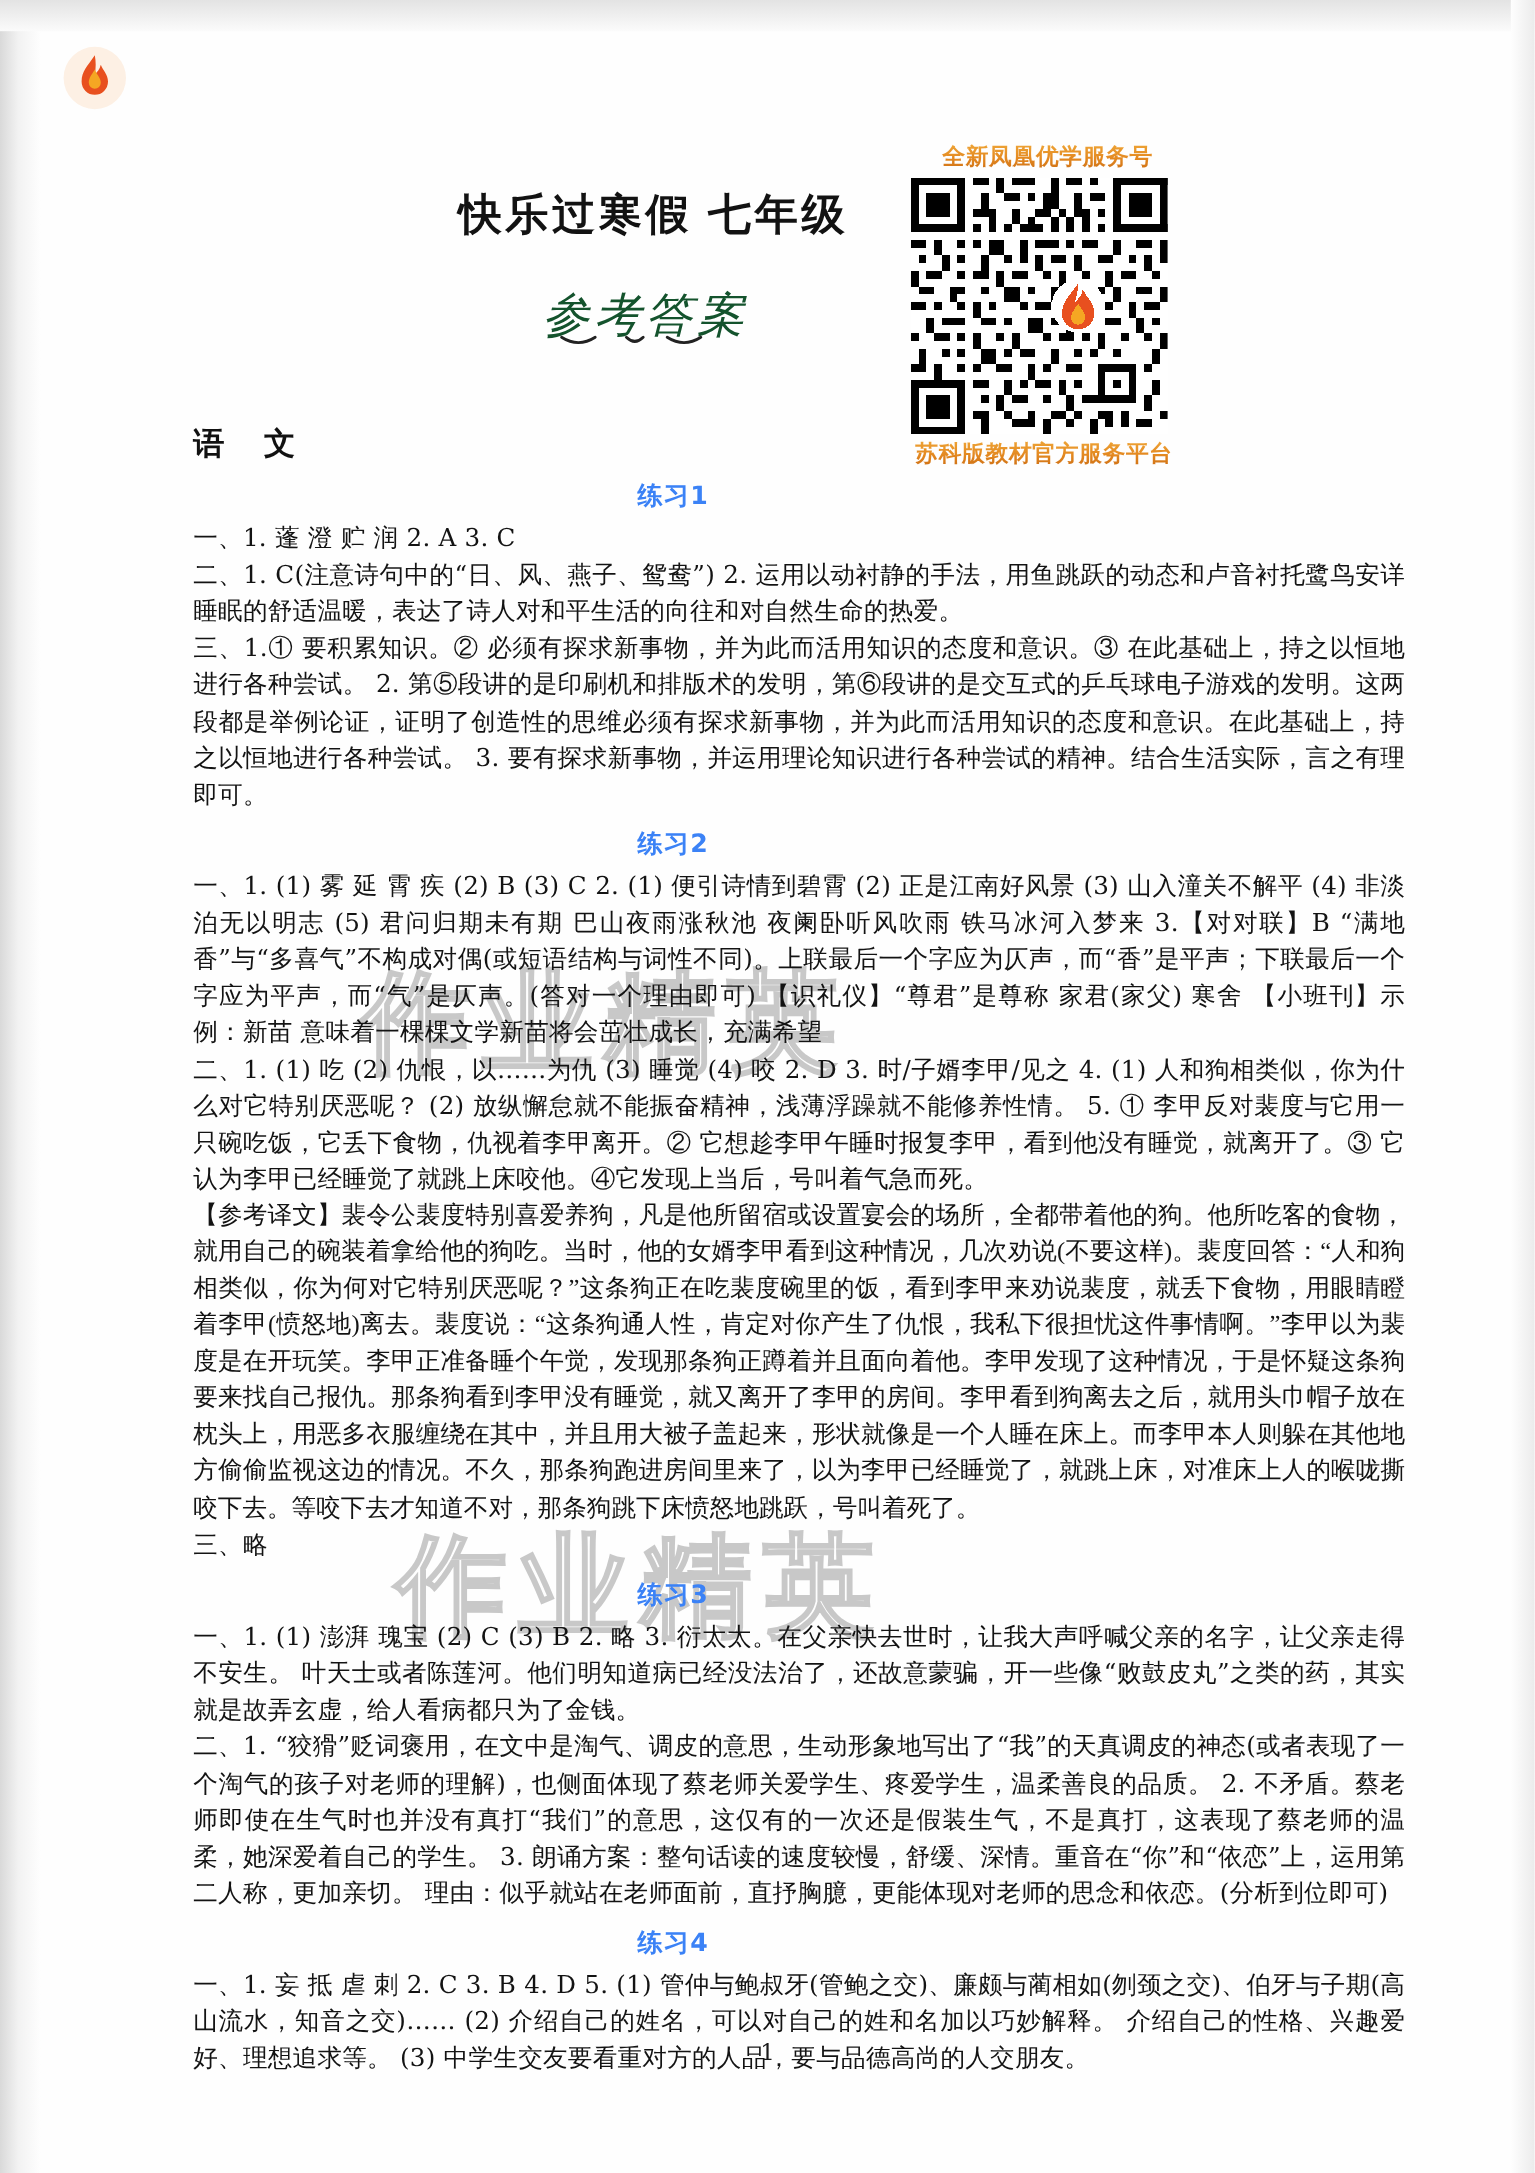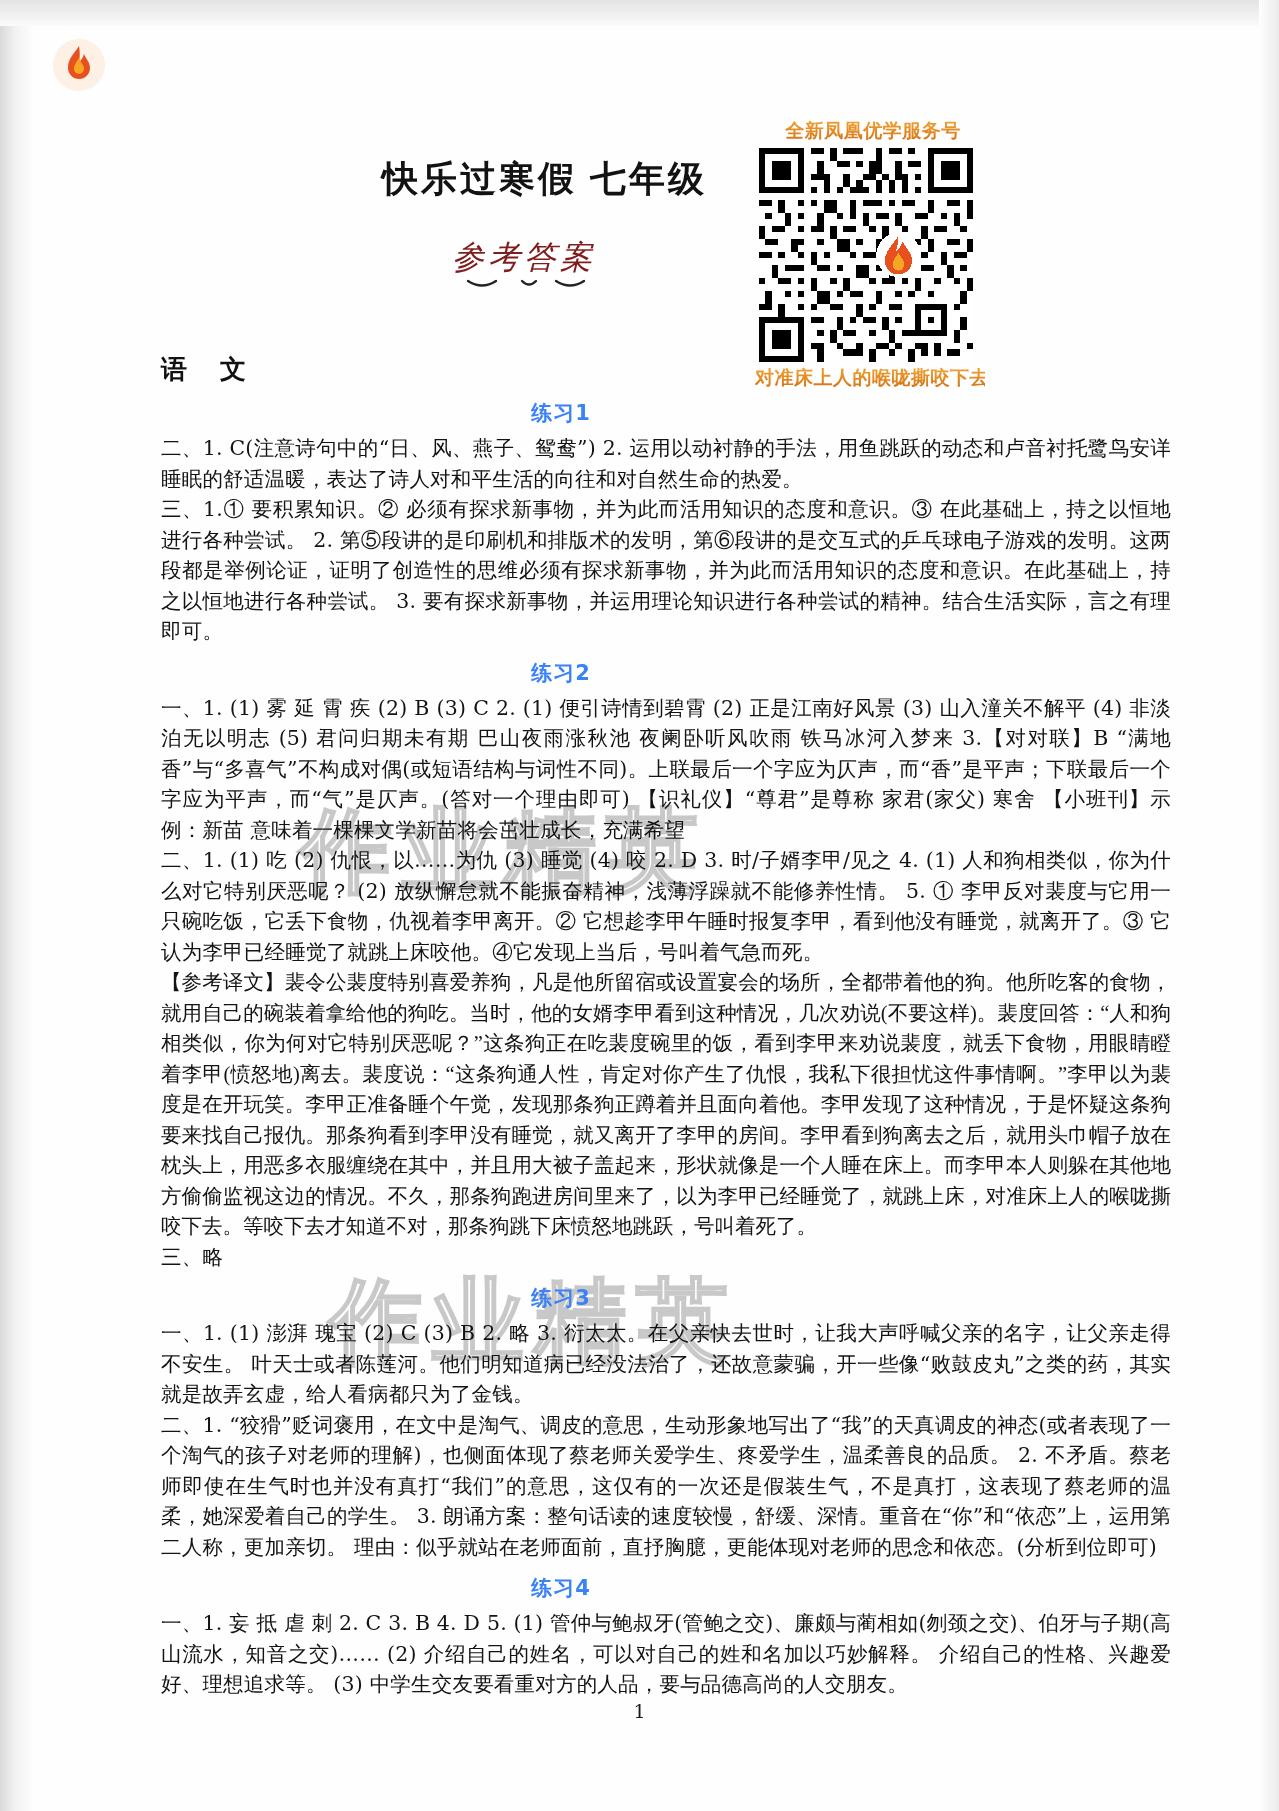--- a/index.html
+++ b/index.html
@@ -91,24 +91,24 @@
     font-size: 36px;
     font-weight: 600;
     letter-spacing: 3px;
     color: #121212;
     white-space: nowrap;
   }
   #doc-subtitle {
     position: absolute;
     left: 452px; top: 236px;
     font-family: "DejaVu Serif", "Liberation Serif", serif;
-    font-size: 32px;
+    font-size: 39px;
     font-weight: 500;
     letter-spacing: 4px;
-    color: #7f1d1d;
+    color: #14532d;
     font-style: italic;
     white-space: nowrap;
   }
   #doc-subtitle-swash {
     position: absolute;
     left: 466px; top: 278px;
     width: 140px; height: 16px;
   }
 
   
@@ -419,28 +419,29 @@
           <rect x="20" y="31" width="1" height="1"></rect>
         <rect x="23" y="31" width="1" height="2"></rect>
           <rect x="25" y="31" width="1" height="1"></rect>
         <rect x="29" y="31" width="2" height="1"></rect>
       </g>
 
       <circle cx="21.5" cy="16.5" r="3.4" fill="#ffffff"></circle>
       <path d="M21.5 13.6 c-1.1 1.6 -2.1 2.4 -2.1 3.8 a2.1 2.1 0 0 0 4.2 0 c0-1.2-0.9-1.9-1.5-3 -0.2 0.9 -0.6 1.2 -1 1.6 0.3-0.9 0.4-1.7 0.4-2.4z" fill="#e8501f"></path>
       <path d="M21.5 16.2 c-0.6 0.9 -0.9 1.2 -0.9 1.8 a0.9 0.9 0 0 0 1.8 0 c0-0.7-0.5-1.1-0.9-1.8z" fill="#f5a623"></path>
     </svg>
-    <div class="qr-caption" id="qr-caption-bottom">对准床上人的喉咙撕咬下去</div>
+    <div class="qr-caption" id="qr-caption-bottom">苏科版教材官方服务平台</div>
   </div>
 
   <div id="body-text">
 
     <div class="subject-heading">语 文</div>
 
     <div class="exercise-heading">练习1</div>
+    <p class="answer-line">一、1. 蓬  澄  贮  润  2. A  3. C</p>
     <p class="answer-line">二、1. C(注意诗句中的“日、风、燕子、鸳鸯”)   2. 运用以动衬静的手法，用鱼跳跃的动态和卢音衬托鹭鸟安详睡眠的舒适温暖，表达了诗人对和平生活的向往和对自然生命的热爱。</p>
     <p class="answer-line">三、1.① 要积累知识。② 必须有探求新事物，并为此而活用知识的态度和意识。③ 在此基础上，持之以恒地进行各种尝试。    2. 第⑤段讲的是印刷机和排版术的发明，第⑥段讲的是交互式的乒乓球电子游戏的发明。这两段都是举例论证，证明了创造性的思维必须有探求新事物，并为此而活用知识的态度和意识。在此基础上，持之以恒地进行各种尝试。    3. 要有探求新事物，并运用理论知识进行各种尝试的精神。结合生活实际，言之有理即可。</p>
 
     <div class="exercise-heading">练习2</div>
     <p class="answer-line">一、1. (1) 雾  延  霄  疾  (2) B  (3) C  2. (1) 便引诗情到碧霄  (2) 正是江南好风景  (3) 山入潼关不解平  (4) 非淡泊无以明志  (5) 君问归期未有期  巴山夜雨涨秋池  夜阑卧听风吹雨  铁马冰河入梦来  3.【对对联】B “满地香”与“多喜气”不构成对偶(或短语结构与词性不同)。上联最后一个字应为仄声，而“香”是平声；下联最后一个字应为平声，而“气”是仄声。(答对一个理由即可)  【识礼仪】“尊君”是尊称  家君(家父)  寒舍 【小班刊】示例：新苗  意味着一棵棵文学新苗将会茁壮成长，充满希望</p>
     <p class="answer-line">二、1. (1) 吃  (2) 仇恨，以……为仇  (3) 睡觉  (4) 咬  2. D  3. 时/子婿李甲/见之  4. (1) 人和狗相类似，你为什么对它特别厌恶呢？   (2) 放纵懈怠就不能振奋精神，浅薄浮躁就不能修养性情。  5. ① 李甲反对裴度与它用一只碗吃饭，它丢下食物，仇视着李甲离开。② 它想趁李甲午睡时报复李甲，看到他没有睡觉，就离开了。③ 它认为李甲已经睡觉了就跳上床咬他。④它发现上当后，号叫着气急而死。</p>
     <p class="tr-block">【参考译文】裴令公裴度特别喜爱养狗，凡是他所留宿或设置宴会的场所，全都带着他的狗。他所吃客的食物，就用自己的碗装着拿给他的狗吃。当时，他的女婿李甲看到这种情况，几次劝说(不要这样)。裴度回答：“人和狗相类似，你为何对它特别厌恶呢？”这条狗正在吃裴度碗里的饭，看到李甲来劝说裴度，就丢下食物，用眼睛瞪着李甲(愤怒地)离去。裴度说：“这条狗通人性，肯定对你产生了仇恨，我私下很担忧这件事情啊。”李甲以为裴度是在开玩笑。李甲正准备睡个午觉，发现那条狗正蹲着并且面向着他。李甲发现了这种情况，于是怀疑这条狗要来找自己报仇。那条狗看到李甲没有睡觉，就又离开了李甲的房间。李甲看到狗离去之后，就用头巾帽子放在枕头上，用恶多衣服缠绕在其中，并且用大被子盖起来，形状就像是一个人睡在床上。而李甲本人则躲在其他地方偷偷监视这边的情况。不久，那条狗跑进房间里来了，以为李甲已经睡觉了，就跳上床，对准床上人的喉咙撕咬下去。等咬下去才知道不对，那条狗跳下床愤怒地跳跃，号叫着死了。</p>
     <p class="answer-line">三、略</p>
 
     <div class="exercise-heading">练习3</div>

